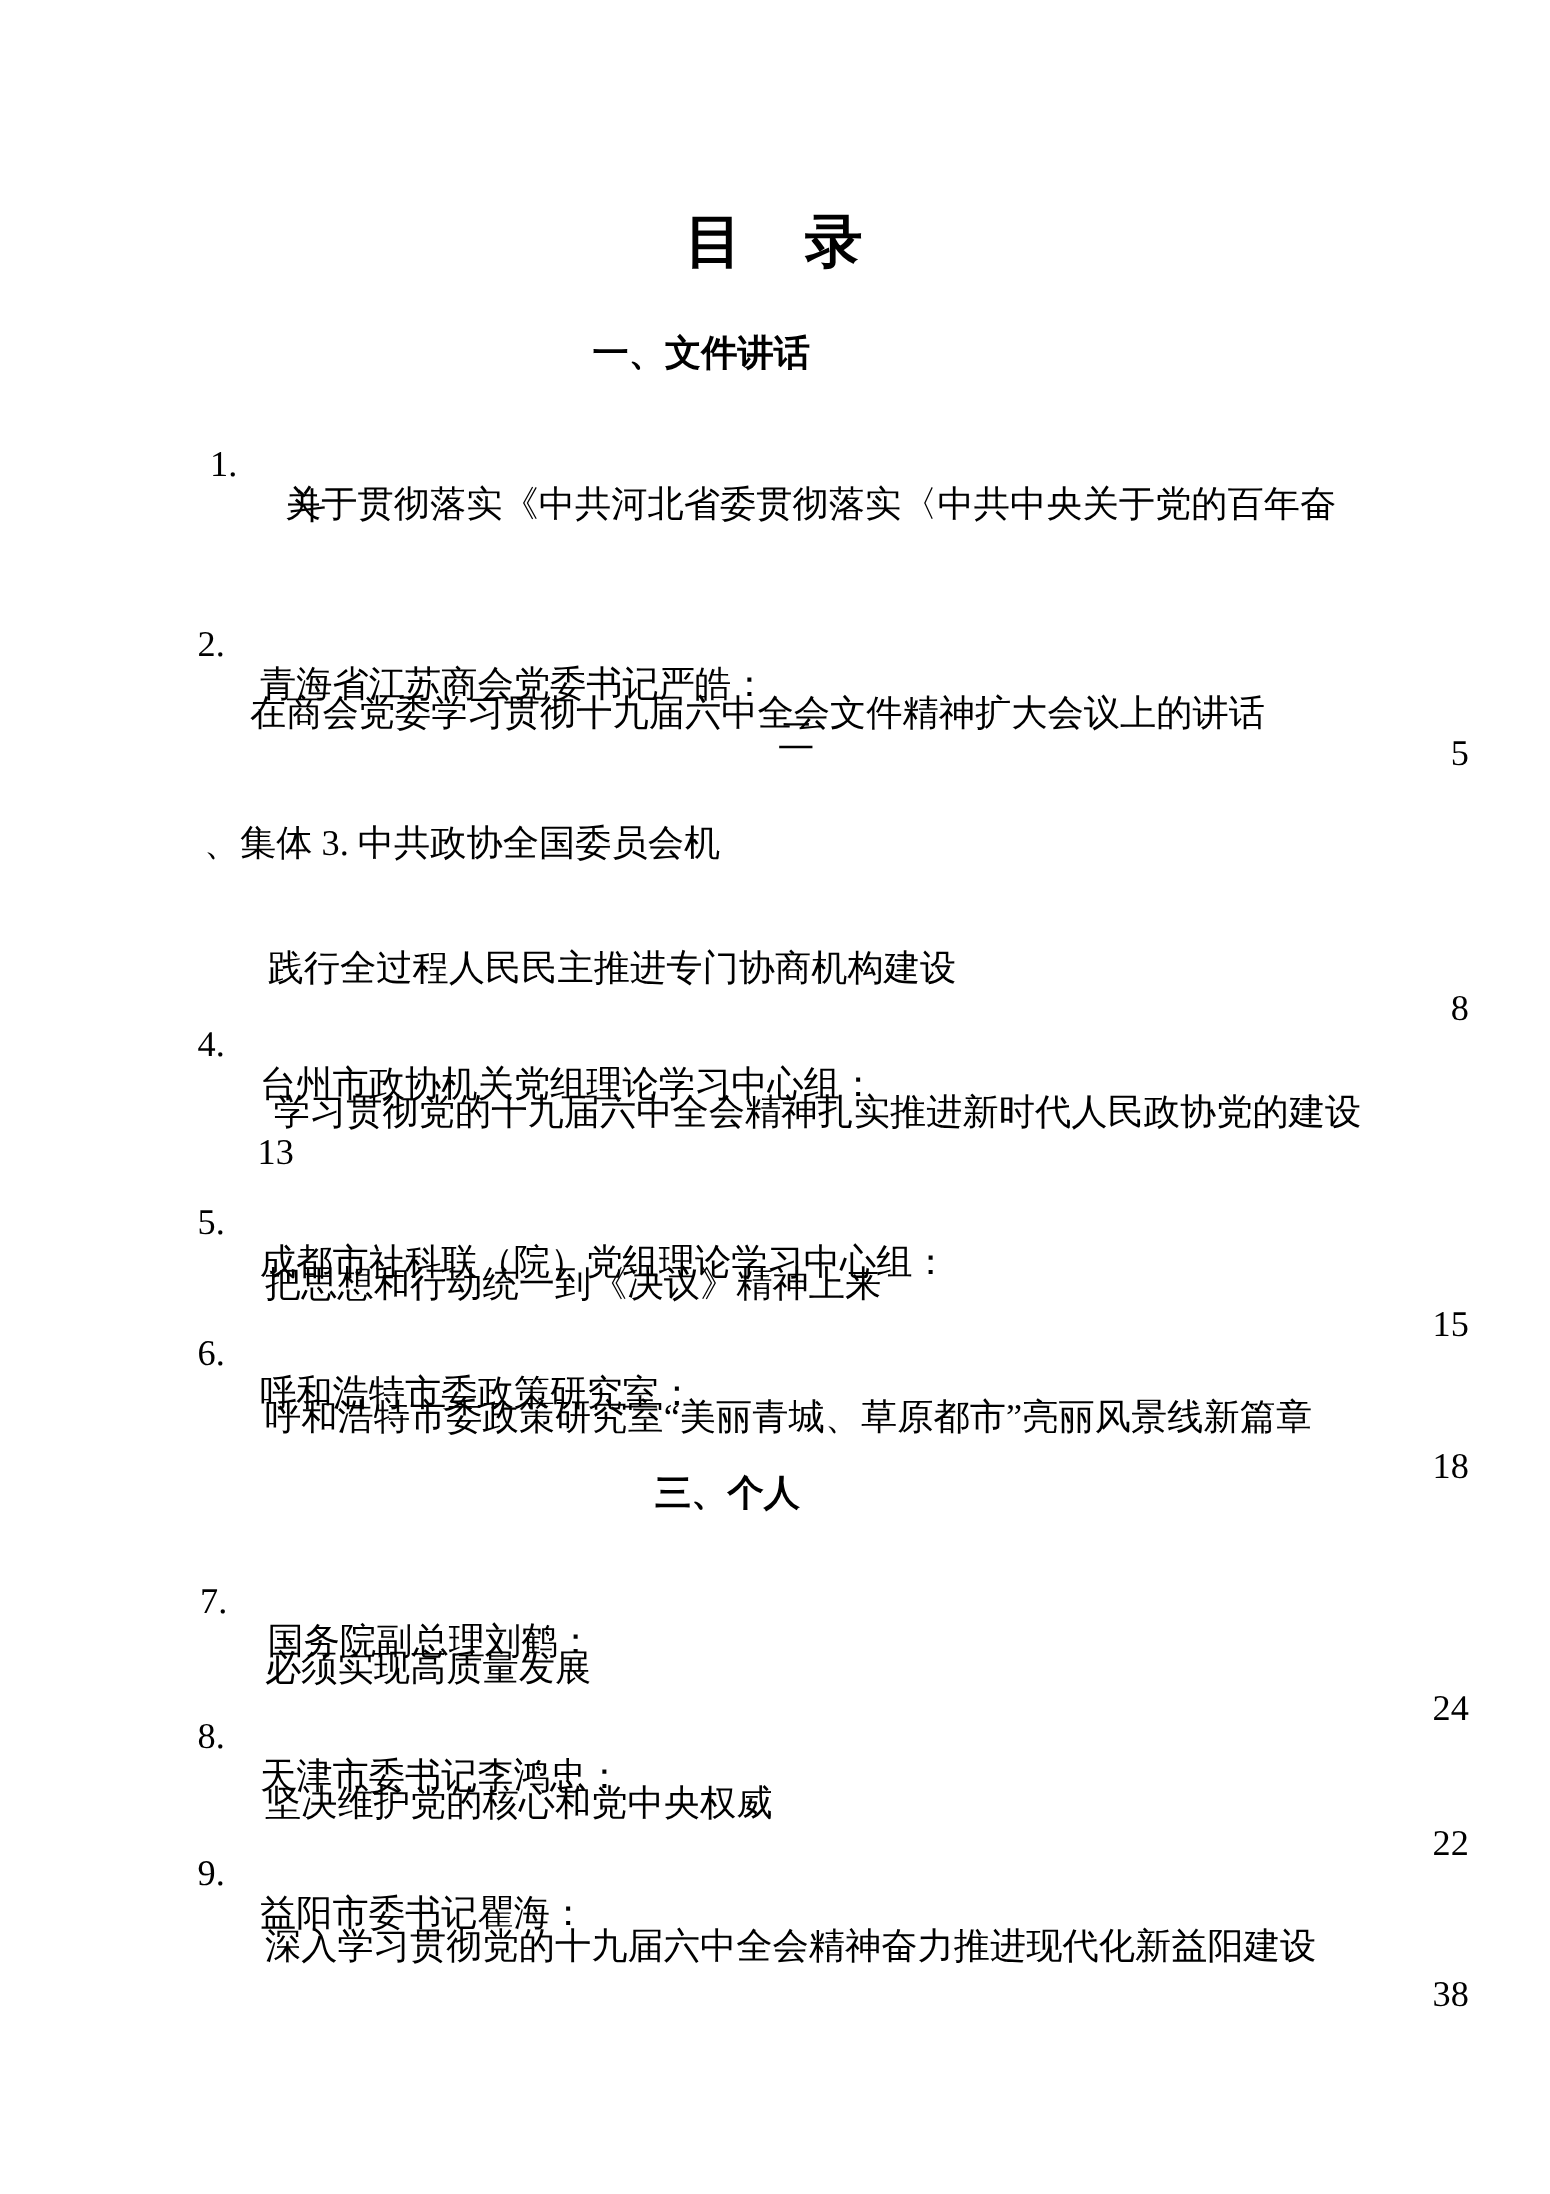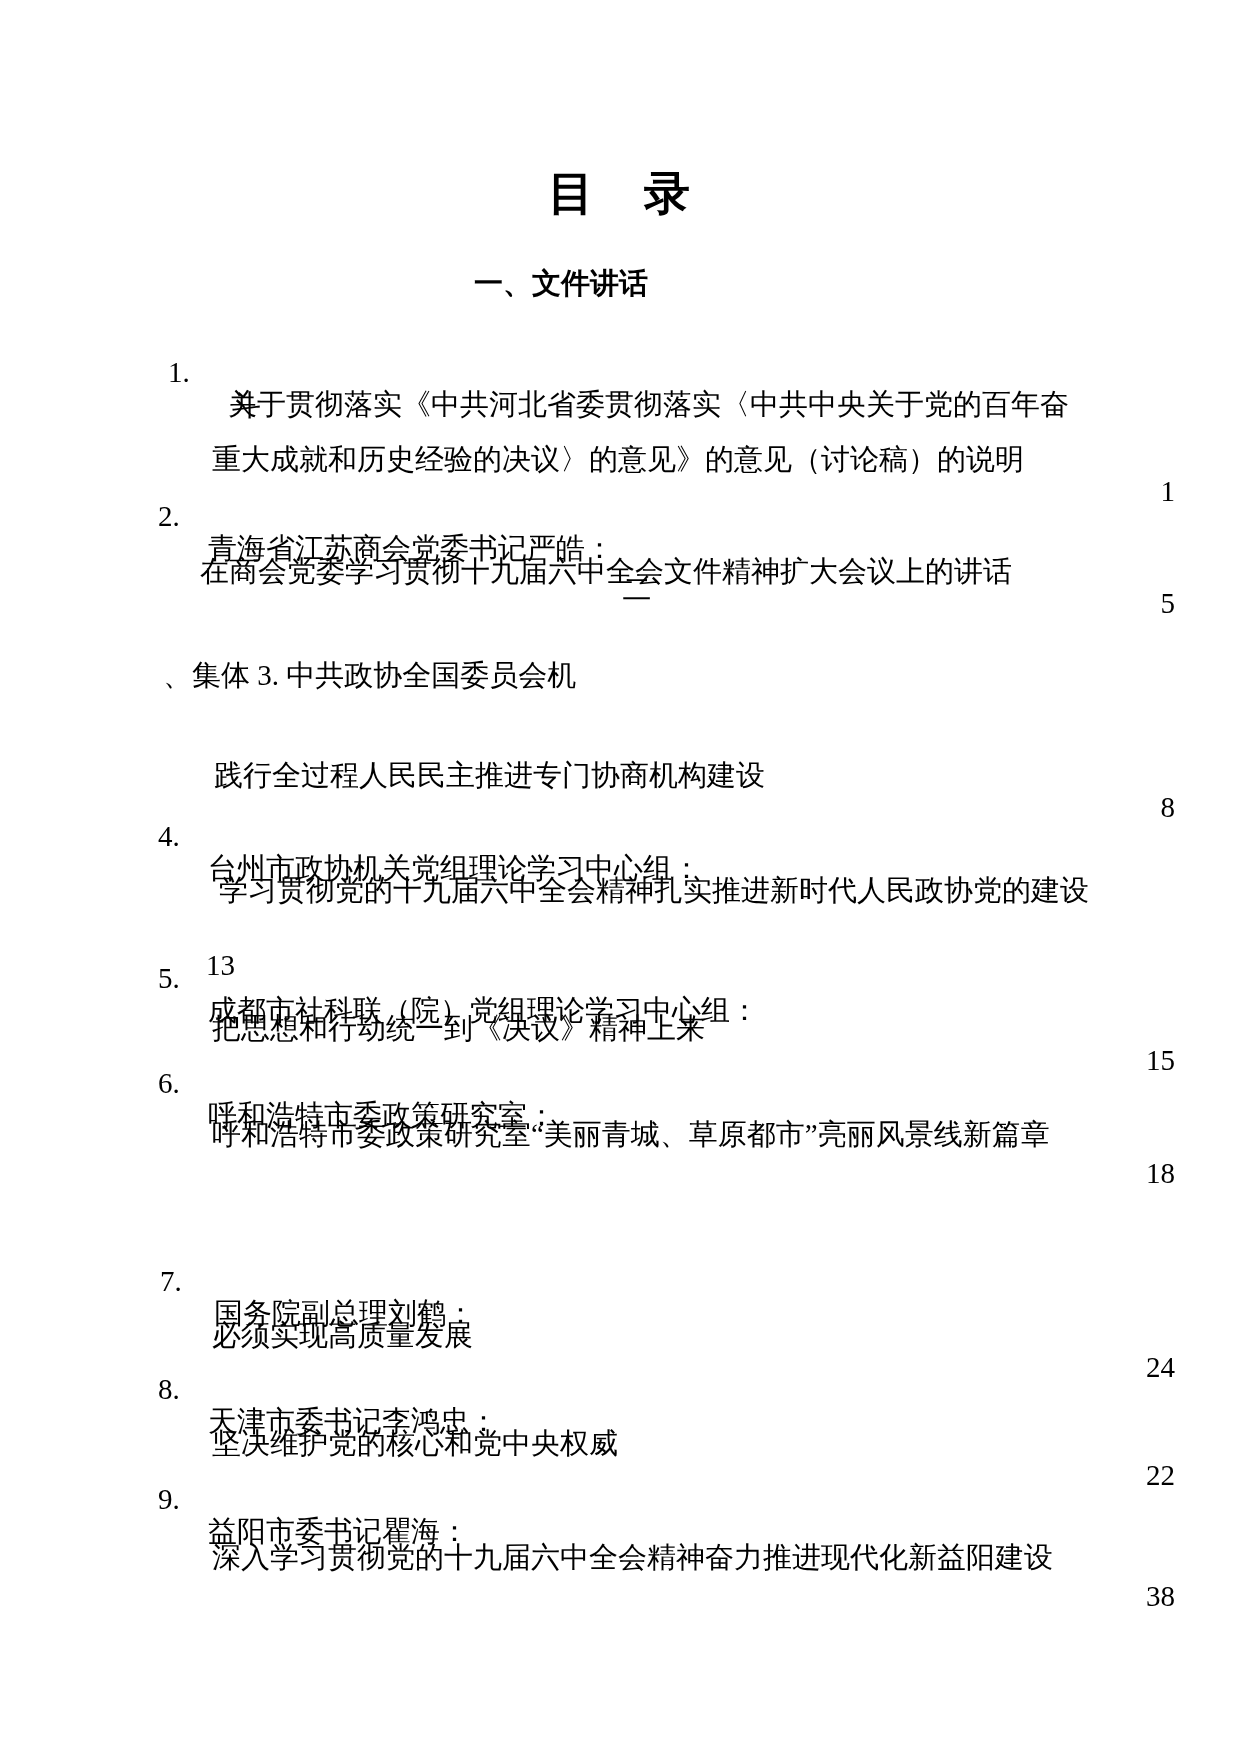--- a/index.html
+++ b/index.html
@@ -43,24 +43,20 @@
 
   <div class="ln h" style="top:268px; right:118px">一、文件讲话</div>
 
   <div class="ln" style="top:325px">
     <span class="num" style="left:168px">1.</span>
     <span class="txt" style="left:228px">关于贯彻落实《中共河北省委贯彻落实〈中共中央关于党的百年奋</span>
   </div>
   <div class="ln" style="top:358px">
     <span class="txt" style="left:232px">斗</span>
   </div>
-  <div class="ln" style="top:412px">
-    <span class="txt" style="left:212px">重大成就和历史经验的决议〉的意见》的意见（讨论稿）的说明</span>
-    <span class="pg">1</span>
-  </div>
 
   <div class="ln" style="top:469px">
     <span class="num" style="left:158px">2.</span>
     <span class="txt" style="left:208px">青海省江苏商会党委书记严皓：</span>
   </div>
   <div class="ln" style="top:524px">
     <span class="txt" style="left:200px">在商会党委学习贯彻十九届六中全会文件精神扩大会议上的讲话</span>
     <span class="pg">5</span>
   </div>
 
@@ -74,21 +70,21 @@
     <span class="pg">8</span>
   </div>
 
   <div class="ln" style="top:789px">
     <span class="num" style="left:158px">4.</span>
     <span class="txt" style="left:208px">台州市政协机关党组理论学习中心组：</span>
   </div>
   <div class="ln" style="top:843px">
     <span class="txt" style="left:219px">学习贯彻党的十九届六中全会精神扎实推进新时代人民政协党的建设</span>
   </div>
-  <div class="ln" style="top:918px">
+  <div class="ln" style="top:875px">
     <span class="txt" style="left:206px">13</span>
   </div>
 
   <div class="ln" style="top:931px">
     <span class="num" style="left:158px">5.</span>
     <span class="txt" style="left:208px">成都市社科联（院）党组理论学习中心组：</span>
   </div>
   <div class="ln" style="top:981px">
     <span class="txt" style="left:212px">把思想和行动统一到《决议》精神上来</span>
     <span class="pg">15</span>
@@ -98,20 +94,21 @@
     <span class="num" style="left:158px">6.</span>
     <span class="txt" style="left:208px">呼和浩特市委政策研究室：</span>
   </div>
   <div class="ln" style="top:1087px">
     <span class="txt" style="left:212px">呼和浩特市委政策研究室“美丽青城、草原都市”亮丽风景线新篇章</span>
   </div>
   <div class="ln" style="top:1126px">
     <span class="pg">18</span>
   </div>
 
+  <div class="ln h" style="top:1180px; right:76px">三、个人</div>
 
   <div class="ln" style="top:1234px">
     <span class="num" style="left:160px">7.</span>
     <span class="txt" style="left:214px">国务院副总理刘鹤：</span>
   </div>
   <div class="ln" style="top:1288px">
     <span class="txt" style="left:212px">必须实现高质量发展</span>
     <span class="pg">24</span>
   </div>
 

